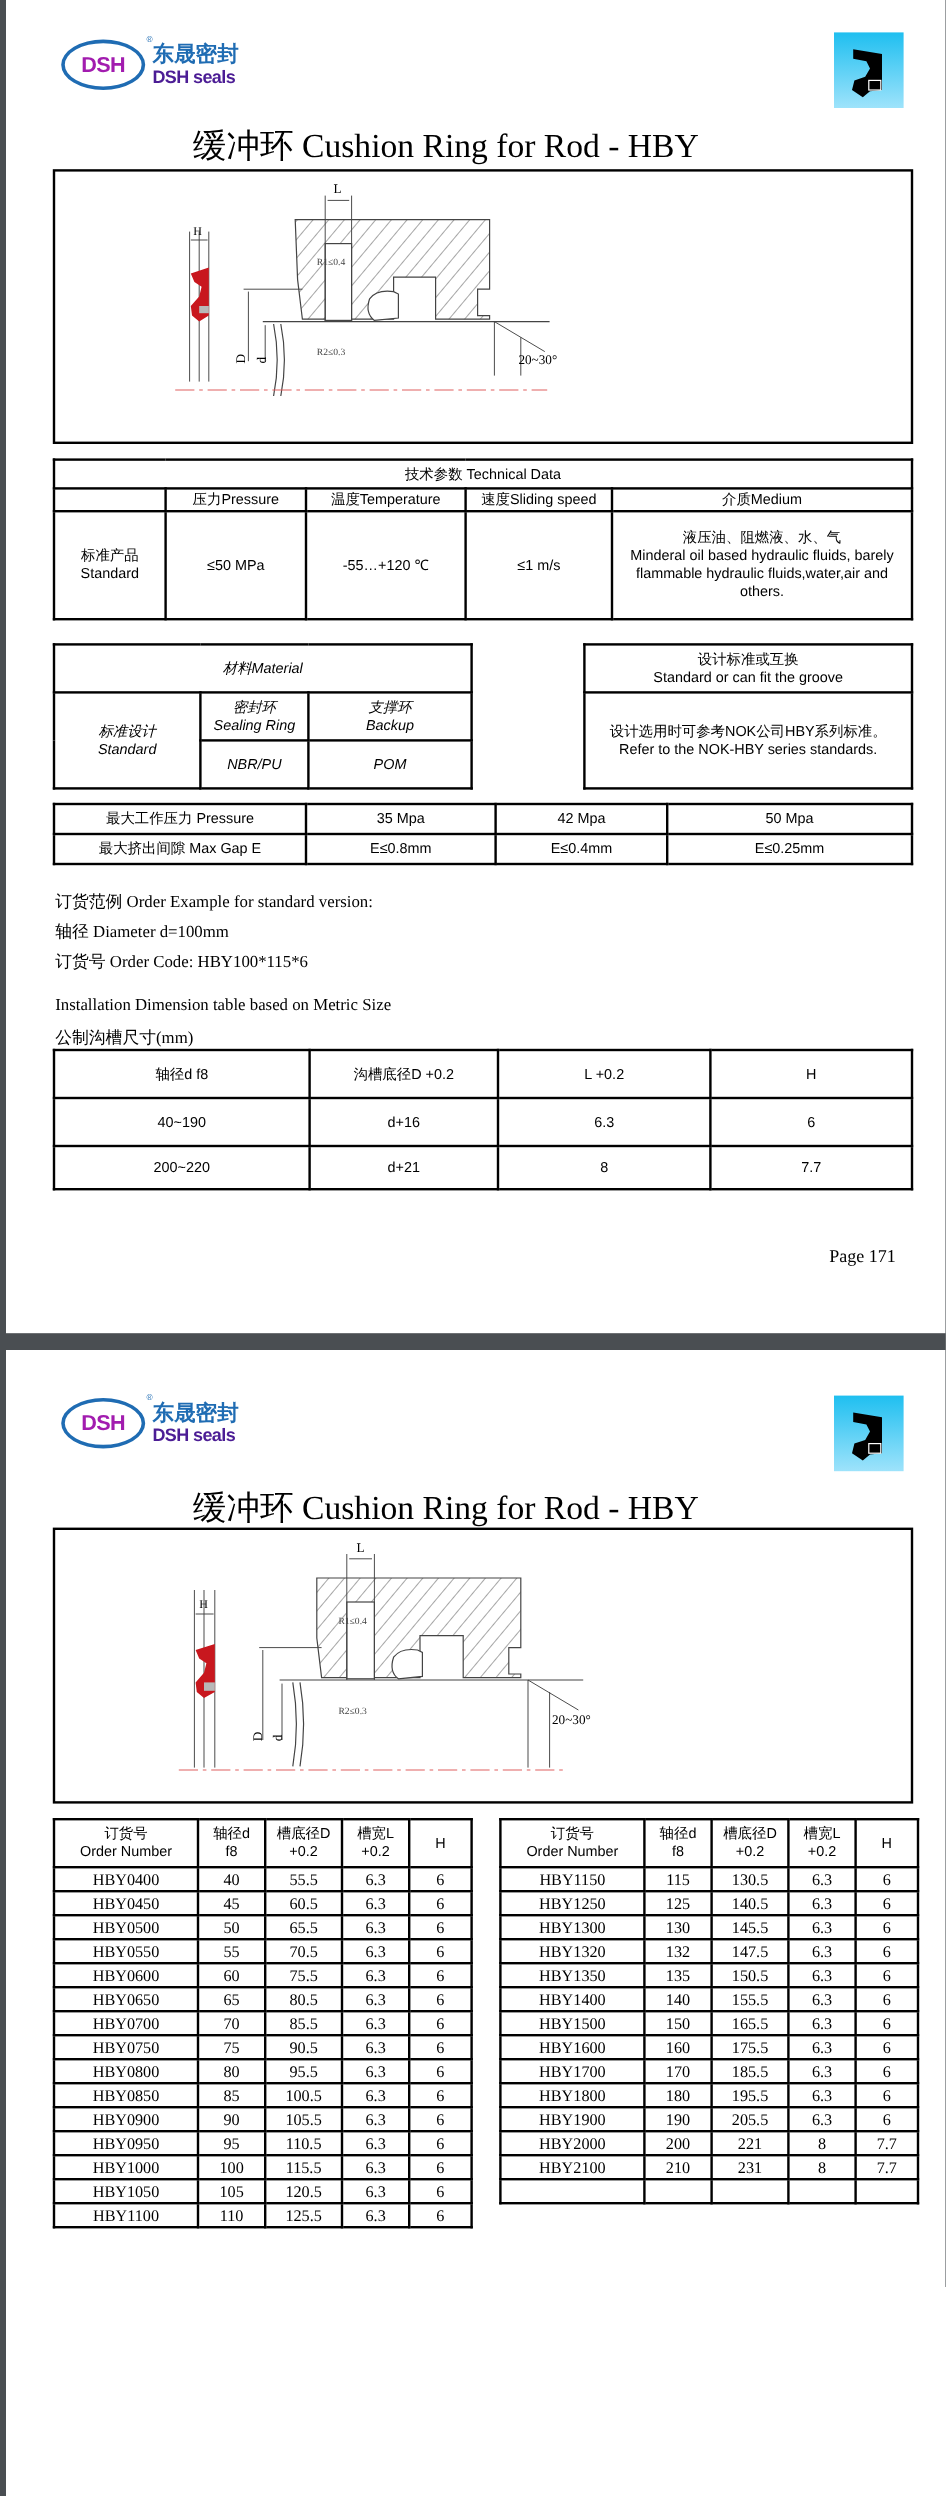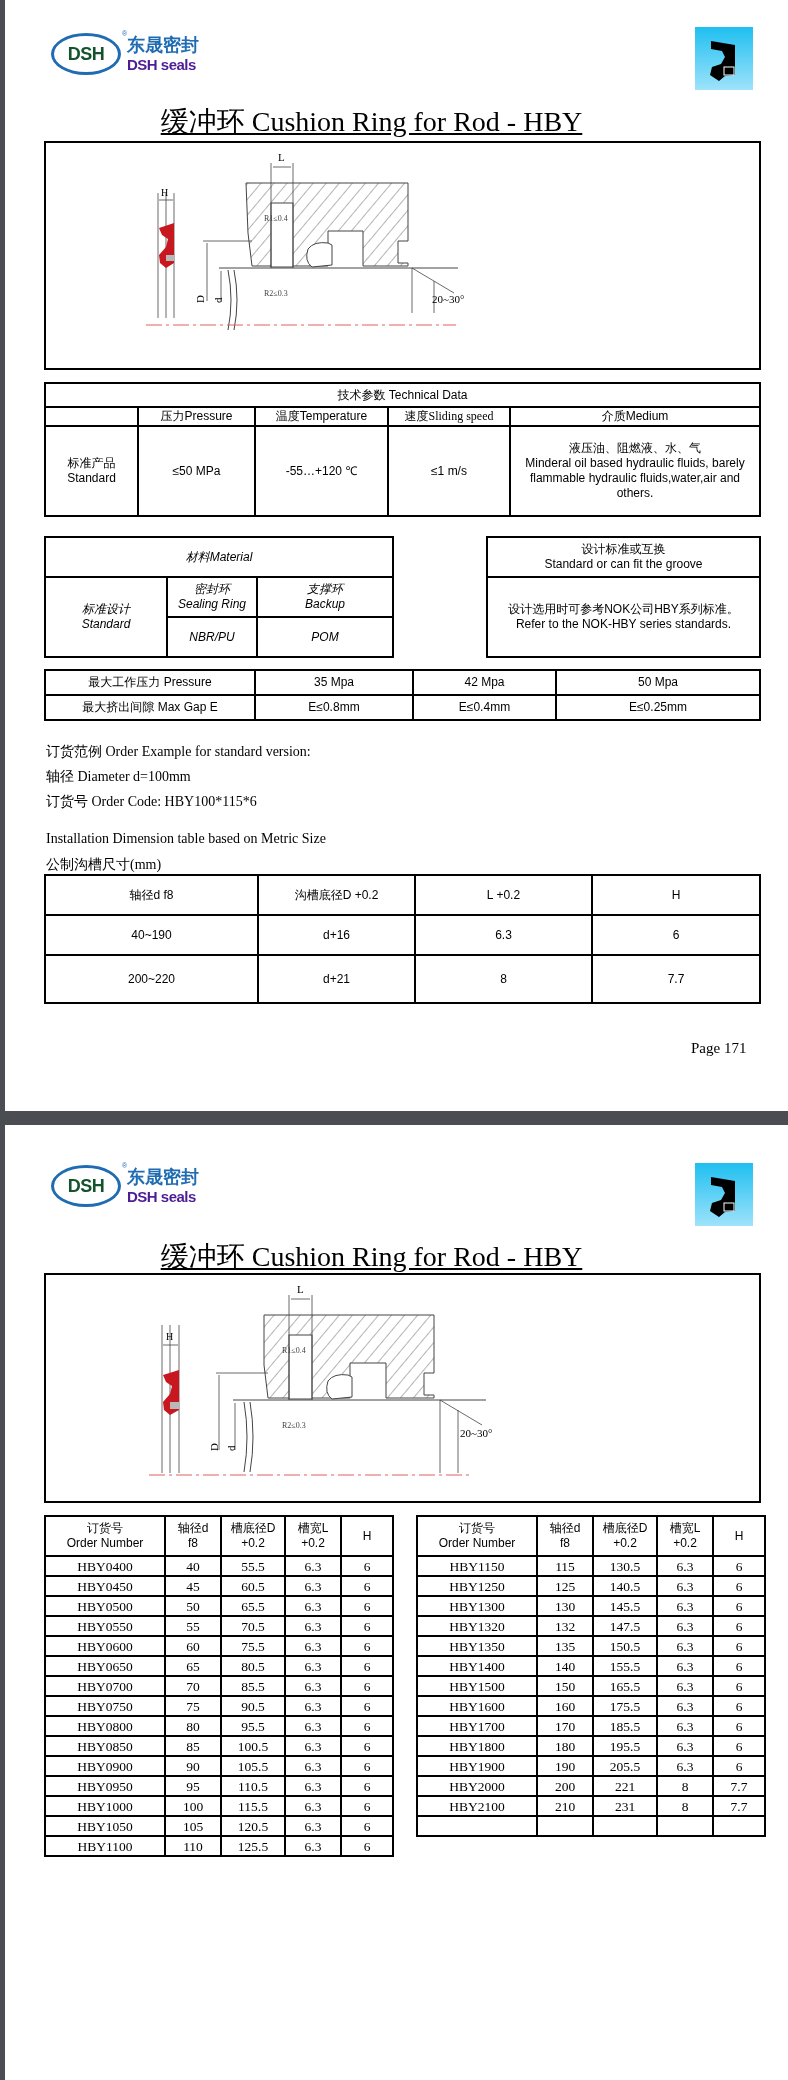--- a/index.html
+++ b/index.html
@@ -4,28 +4,28 @@
 <style>
   * { box-sizing: border-box; margin: 0; padding: 0; }
   html, body { width: 788px; height: 2080px; background: #4a4e52; overflow: hidden; }
   body { position: relative; font-family: "Liberation Sans", sans-serif; color: #000; }
 
   .page { position: absolute; left: 5px; width: 783px; background: #fff; }
   #page1 { top: 0; height: 1111px; }
   #page2 { top: 1125px; height: 955px; }
 
   .logo { position: absolute; left: 43px; top: 28px; width: 160px; height: 50px; }
-  .logo .oval { position: absolute; left: 3px; top: 5px; width: 70px; height: 42px; border: 3px solid #1f6cb3; border-radius: 50%; color: #14532d; font-weight: bold; font-size: 18px; text-align: center; line-height: 36px; letter-spacing: -0.5px; }
+  .logo .oval { position: absolute; left: 3px; top: 5px; width: 70px; height: 42px; border: 3px solid #1f6cb3; border-radius: 50%; color: #a21caf; font-weight: bold; font-size: 18px; text-align: center; line-height: 36px; letter-spacing: -0.5px; }
   .logo .reg { position: absolute; left: 74px; top: 2px; font-size: 7px; color: #1f6cb3; }
   .logo .cn { position: absolute; left: 79px; top: 5px; font-size: 18px; color: #1f6cb3; font-weight: bold; letter-spacing: 0px; }
   .logo .en { position: absolute; left: 79px; top: 28px; font-size: 15px; color: #4c1d95; font-weight: bold; letter-spacing: -0.5px; }
 
   .prodicon { position: absolute; left: 690px; top: 27px; width: 58px; height: 63px; background: linear-gradient(180deg, #1fbff0 0%, #9ee3fb 100%); }
 
-  .title { position: absolute; left: 0; width: 733px; text-align: center; font-family: "Liberation Serif", serif; font-size: 28px; text-decoration: underline; }
+  .title { position: absolute; left: 0; width: 733px; text-align: center; font-family: "Liberation Serif", serif; font-size: 28px; }
 
   .drawbox { position: absolute; left: 39px; width: 717px; border: 2px solid #000; background: #fff; }
   .drawbox svg { position: absolute; left: 0; top: 0; }
 
   table.grid { position: absolute; border-collapse: collapse; font-size: 12px; border-radius: 28px; }
   table.grid td { border: 2px solid #000; text-align: center; vertical-align: middle; padding: 1px 2px; line-height: 1.25; }
 
   .textline { position: absolute; left: 41px; font-family: "Liberation Serif", serif; font-size: 14px; white-space: nowrap; }
   .pagenum { position: absolute; left: 686px; top: 1040px; font-family: "Liberation Serif", serif; font-size: 15px; }
 
@@ -105,21 +105,21 @@
 
   <table class="grid" style="left:39px; top:382px; width:717px;">
     <tbody>
         <tr style="height:24px;">
       <td colspan="5">技术参数 Technical Data</td>
     </tr>
     <tr style="height:16px;">
       <td style="width:93px;"></td>
       <td style="width:117px;">压力Pressure</td>
       <td style="width:133px;">温度Temperature</td>
-      <td style="width:122px;font-family:Liberation Serif, serif;">速度Sliding speed</td>
+      <td style="width:122px;">速度Sliding speed</td>
       <td>介质Medium</td>
     </tr>
     <tr style="height:90px;">
       <td>
         <div>标准产品</div>
         <div>Standard</div>
       </td>
       <td>≤50 MPa</td>
       <td>-55…+120 ℃</td>
       <td>≤1 m/s</td>
@@ -205,21 +205,21 @@
       <td style="width:157px;">沟槽底径D  +0.2</td>
       <td style="width:177px;">L  +0.2</td>
       <td>H</td>
     </tr>
     <tr style="height:40px;">
       <td>40~190</td>
       <td>d+16</td>
       <td>6.3</td>
       <td>6</td>
     </tr>
-    <tr style="height:48px;margin-top:45px;">
+    <tr style="height:36px;margin-top:45px;">
       <td>200~220</td>
       <td>d+21</td>
       <td>8</td>
       <td>7.7</td>
     </tr>
   </tbody>
     </table>
 
   <div class="pagenum">Page  171</div>
 </div>

